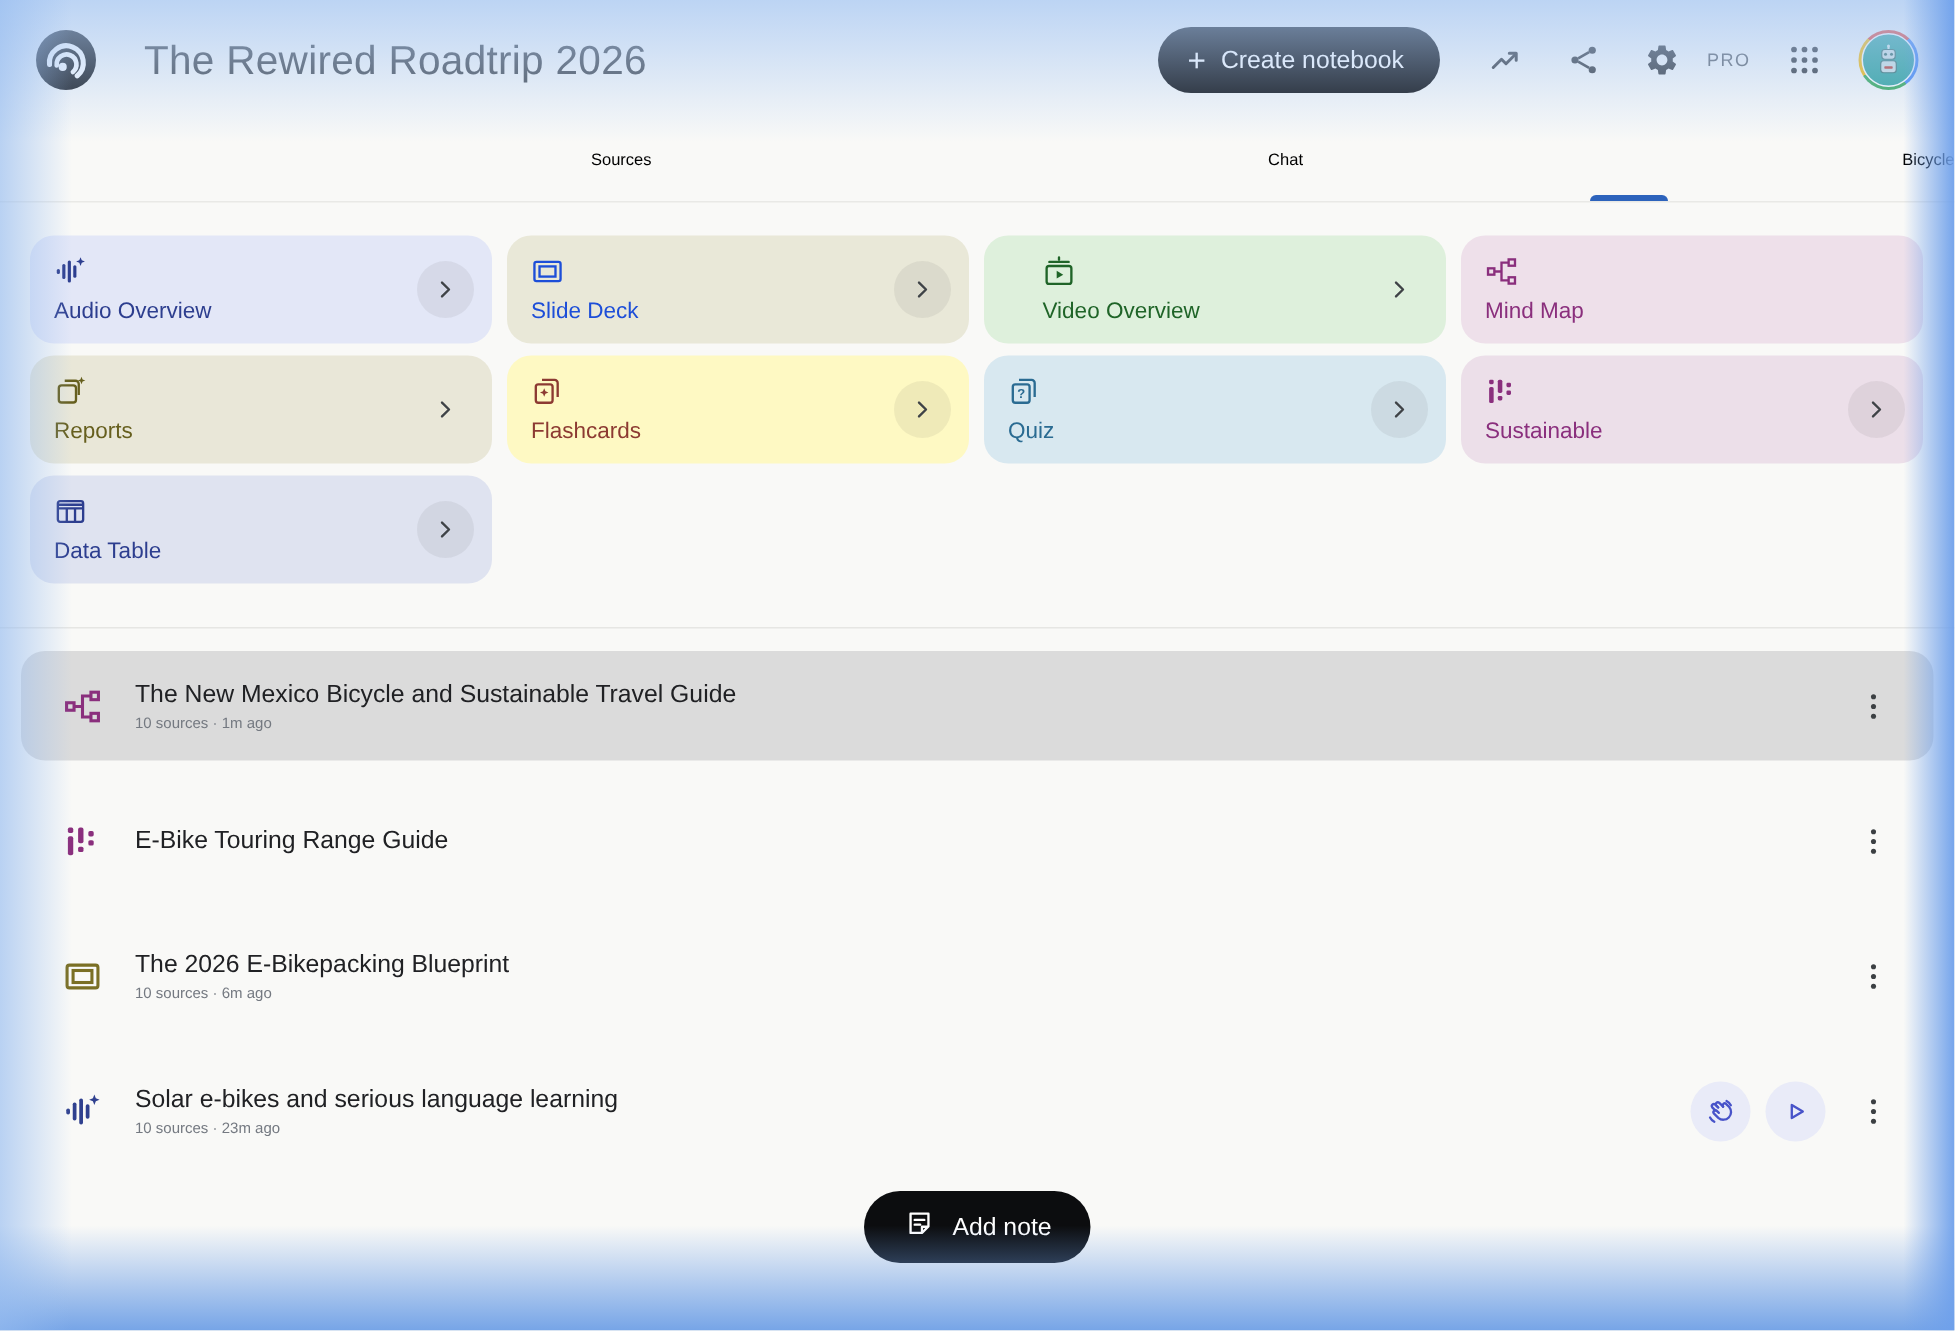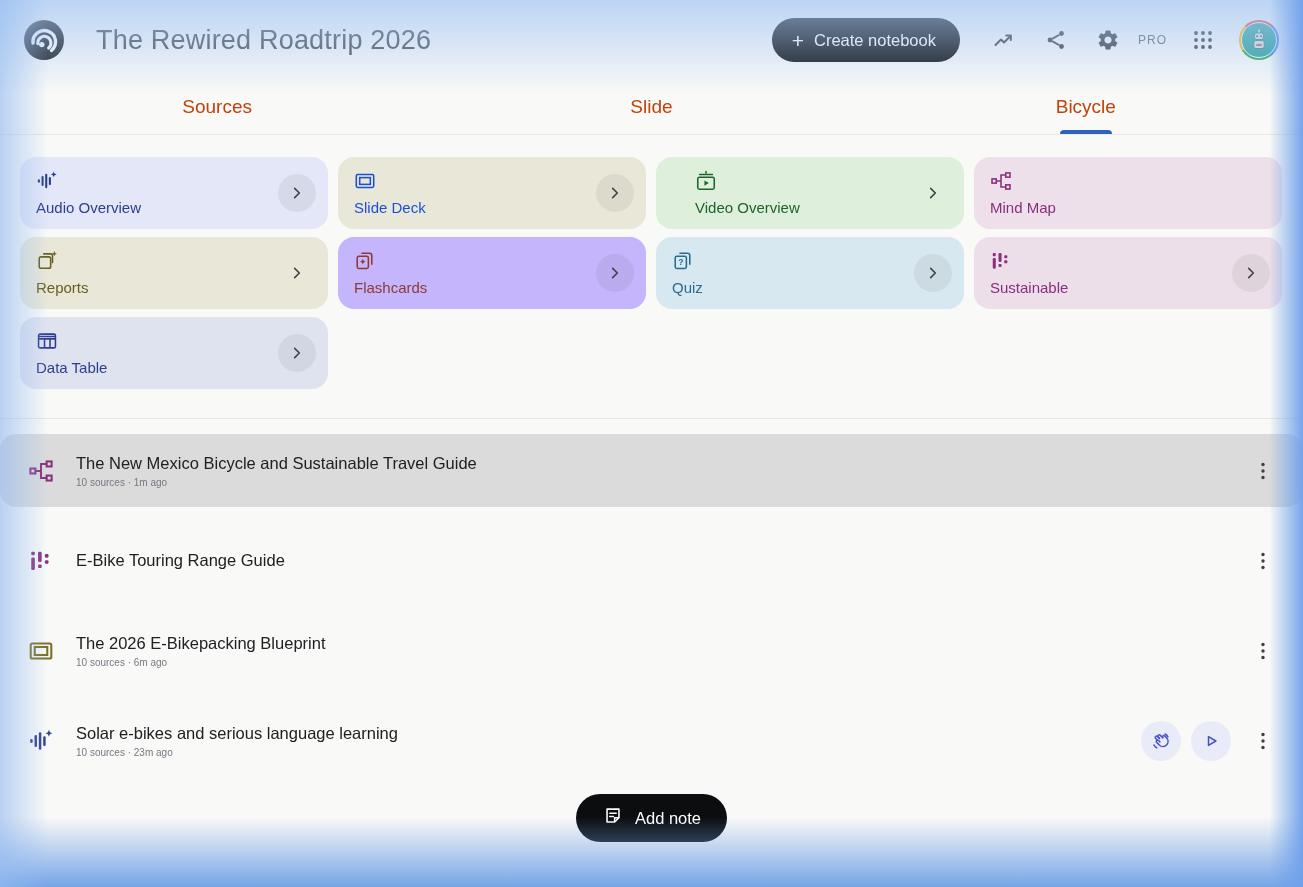--- a/index.html
+++ b/index.html
@@ -27,38 +27,38 @@
   .icon-btn{width:44px;height:44px;border:none;background:transparent;display:flex;align-items:center;justify-content:center;
     color:#37393c;cursor:pointer;border-radius:50%;padding:0;}
   .pro{font-size:12px;color:#5f6368;letter-spacing:1px;margin:0 6px 0 0;}
   .avatar{width:40px;height:40px;border-radius:50%;margin-left:6px;cursor:pointer;position:relative;
     background:conic-gradient(#ea4335 0 12%, #4285f4 12% 40%, #34a853 40% 66%, #fbbc05 66% 88%, #ea4335 88% 100%);
     display:flex;align-items:center;justify-content:center;}
   .avatar-inner{width:34px;height:34px;border-radius:50%;background:#2fa39b;display:flex;align-items:center;justify-content:center;overflow:hidden;border:1.5px solid #fff;}
 
   
   .tabs{height:54px;display:flex;border-bottom:1px solid #e9e9e6;position:relative;z-index:2;}
-  .tab{flex:1;display:flex;align-items:center;justify-content:center;position:relative;font-size:19px;color:#c2410c;cursor:pointer;}
+  .tab{flex:1;display:flex;align-items:center;justify-content:flex-end;position:relative;font-size:11px;color:#000000;cursor:pointer;}
   .tab .underline{position:absolute;bottom:0;left:50%;transform:translateX(-50%);width:52px;height:4px;border-radius:4px 4px 0 0;background:#2d63bc;}
 
   
   .tools{display:grid;grid-template-columns:repeat(4,1fr);column-gap:10px;row-gap:8px;padding:22px 21px 0 20px;position:relative;z-index:2;}
   .tool-card{height:72px;border-radius:16px;position:relative;padding:13px 16px;box-sizing:border-box;cursor:pointer;}
   .tool-icon{display:block;width:22px;height:22px;}
   .tool-icon svg{width:22px;height:22px;display:block;}
   .tool-label{display:block;margin-top:7px;font-size:15px;font-weight:400;}
   .chev{position:absolute;right:12px;top:50%;transform:translateY(-50%);width:38px;height:38px;border-radius:50%;
     border:none;background:rgba(60,64,67,.08);color:#3f4347;display:flex;align-items:center;justify-content:center;cursor:pointer;padding:0;}
   .chev.plain{background:transparent;}
   .chev svg{width:20px;height:20px;}
 
   .divider{height:1px;background:#e6e6e3;margin-top:29px;position:relative;z-index:2;}
 
   
-  .artifacts{padding:15px 0 0;position:relative;z-index:2;}
+  .artifacts{padding:15px 14px 0;position:relative;z-index:2;}
   .row{height:73px;border-radius:16px;display:flex;align-items:center;padding:0 26px 0 28px;box-sizing:border-box;margin-bottom:17px;cursor:pointer;}
   .row.highlighted{background:#dbdbdb;}
   .row-icon{width:26px;height:26px;flex:0 0 auto;margin-right:22px;}
   .row-icon svg{width:26px;height:26px;display:block;}
   .row-text{flex:1;min-width:0;}
   .row-title{font-size:16.5px;color:#202124;line-height:1.3;}
   .row-meta{font-size:10px;color:#747981;margin-top:3px;}
   .row-actions{display:flex;align-items:center;gap:10px;}
   .circle-btn{width:40px;height:40px;border-radius:50%;border:none;background:#e9ebf8;color:#4853c9;
     display:flex;align-items:center;justify-content:center;cursor:pointer;padding:0;}
@@ -145,21 +145,21 @@
       </div>
     </div>
   </div>
 </header>
 
 <nav class="tabs">
   <div class="tab">
       <span>Sources</span>
     </div>
   <div class="tab">
-      <span>Slide</span>
+      <span>Chat</span>
     </div>
   <div class="tab">
     <span>Bicycle</span>
     <span class="underline"></span>
   </div>
 </nav>
 
 <section class="tools">
 
   <div class="tool-card" style="background: rgb(227, 231, 247); color: rgb(45, 62, 143);">
@@ -233,21 +233,21 @@
         </svg>
     </span>
     <span class="tool-label">Reports</span>
     <button class="chev plain">
         <svg viewBox="0 0 24 24" fill="none" stroke="currentColor" stroke-width="1.9" stroke-linecap="round" stroke-linejoin="round">
           <path d="M9.2 6.5 L14.8 12 L9.2 17.5"></path>
         </svg>
       </button>
   </div>
 
-  <div class="tool-card" style="background: #c4b5fd; color: rgb(140, 58, 50);">
+  <div class="tool-card" style="background: #fef9c3; color: rgb(140, 58, 50);">
     <span class="tool-icon">
       <svg viewBox="0 0 24 24" fill="none" stroke="currentColor" stroke-width="1.7">
           <rect x="3.5" y="6.8" width="12.2" height="13.4" rx="1.8"></rect>
           <path d="M8 3.6 H17.2 a2.2 2.2 0 0 1 2.2 2.2 V16"></path>
           <path d="M9.6 9.6 l.9 2.2 2.2.9 -2.2.9 -.9 2.2 -.9-2.2 -2.2-.9 2.2-.9z" fill="currentColor" stroke="none"></path>
         </svg>
     </span>
     <span class="tool-label">Flashcards</span>
     <button class="chev">
         <svg viewBox="0 0 24 24" fill="none" stroke="currentColor" stroke-width="1.9" stroke-linecap="round" stroke-linejoin="round">

